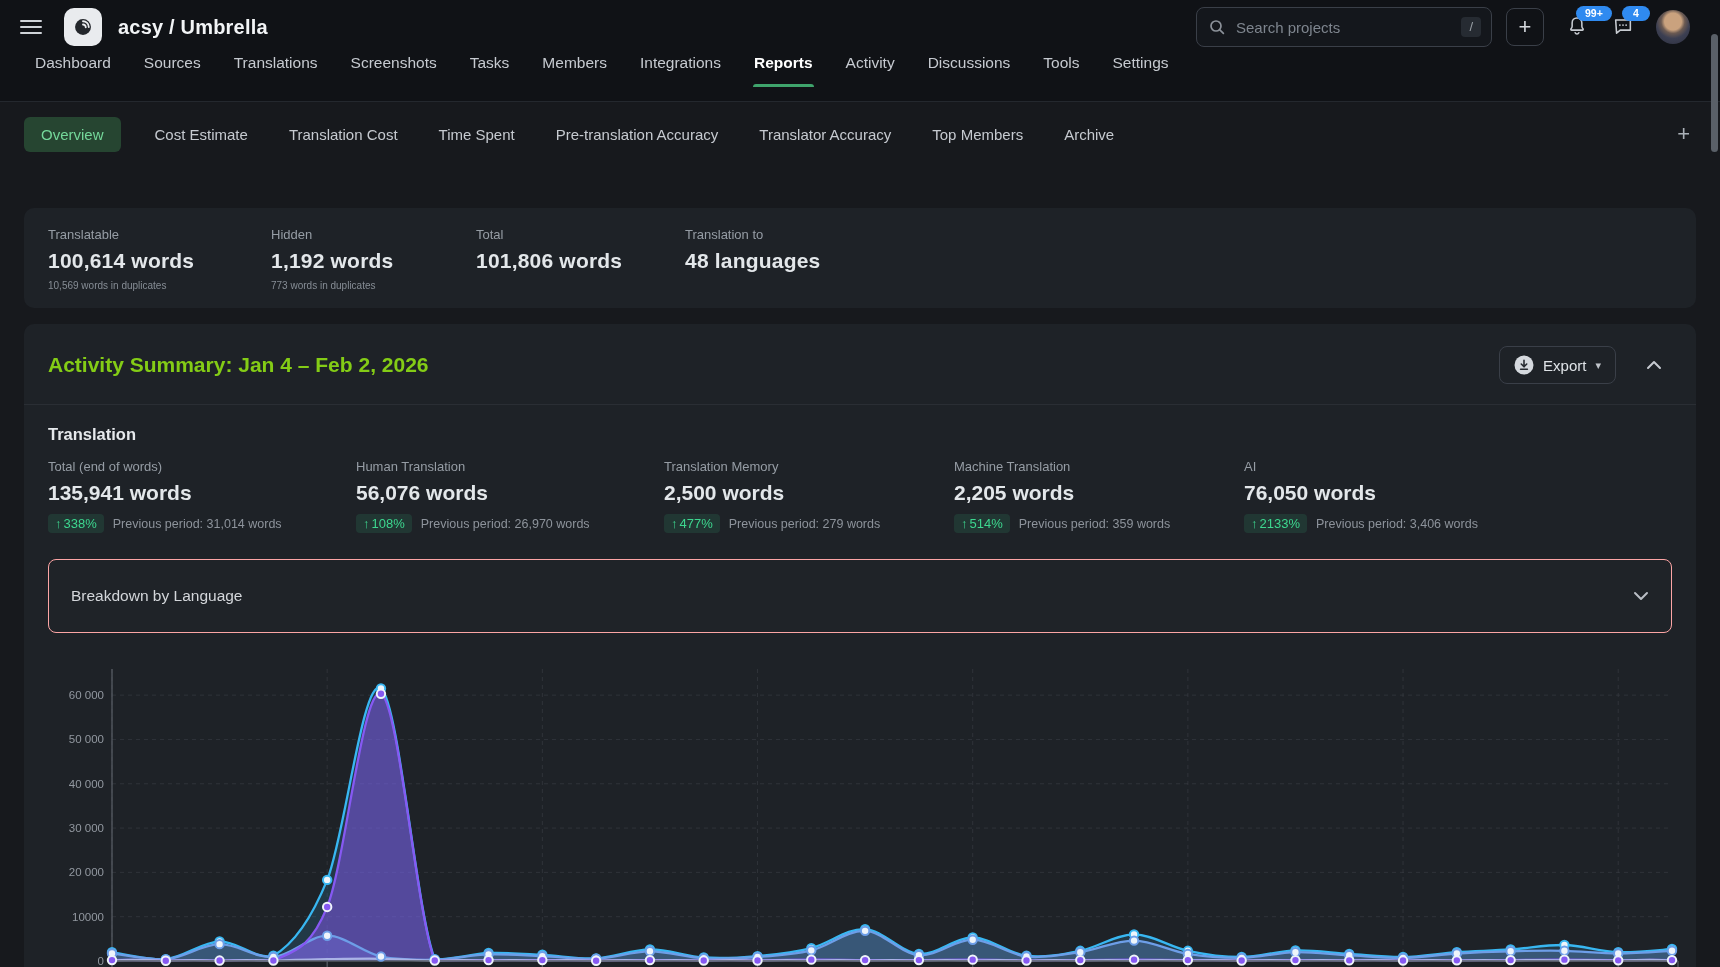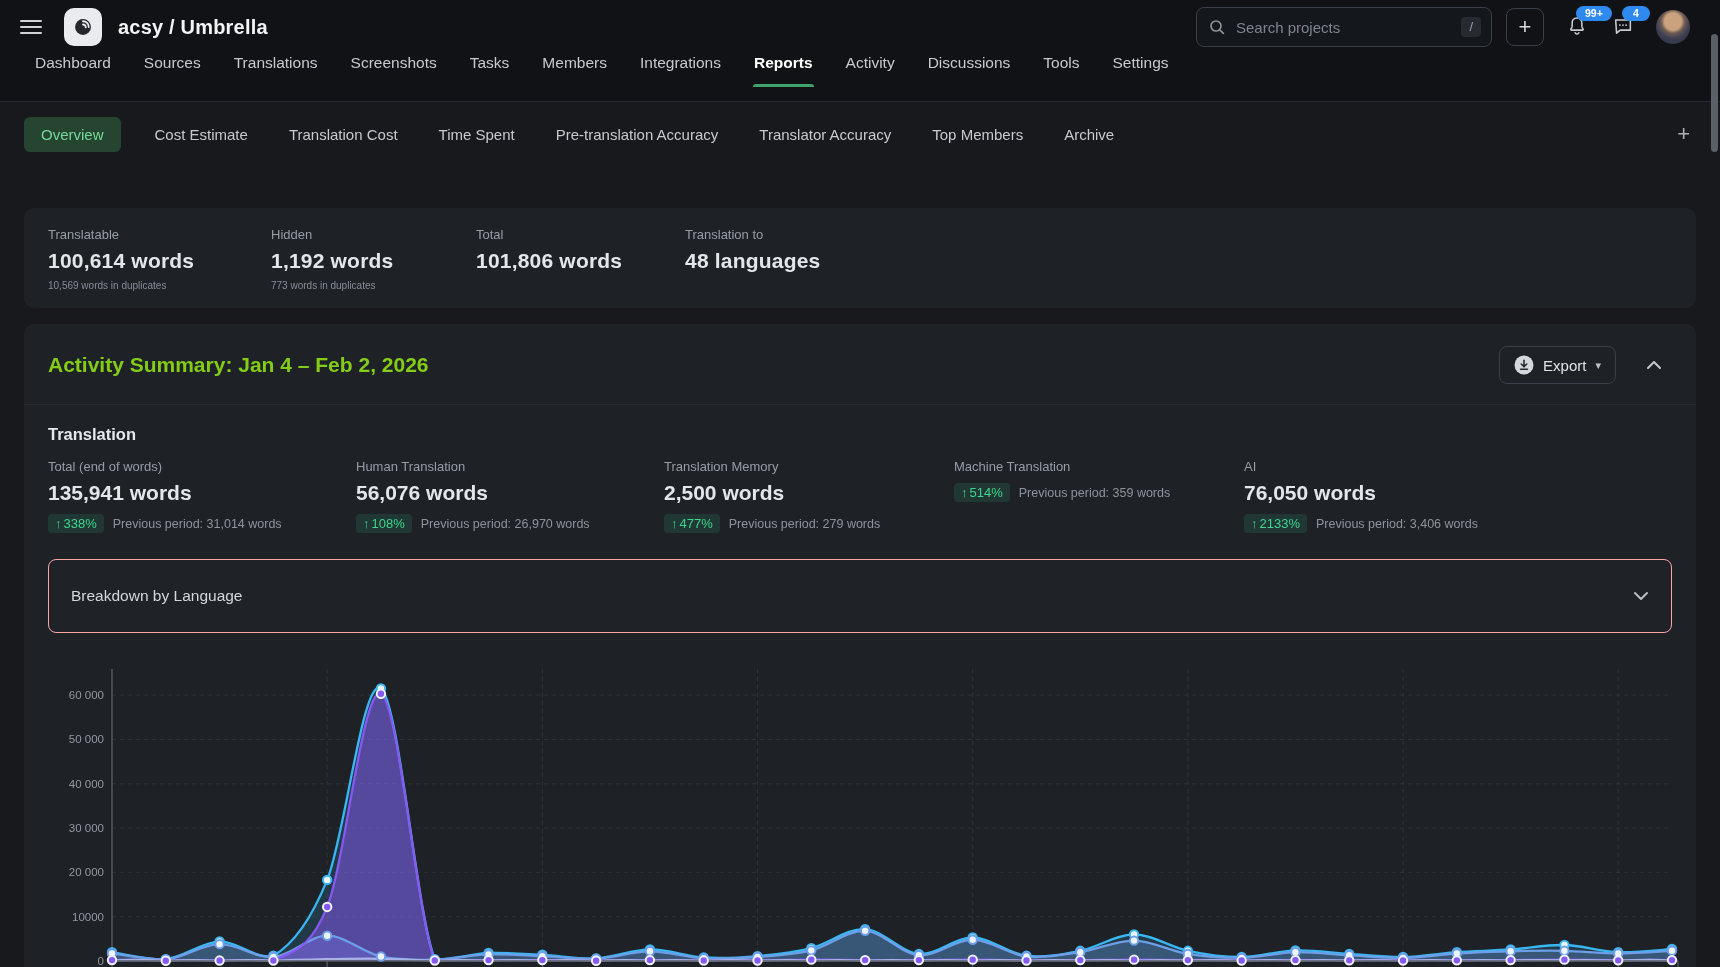--- a/index.html
+++ b/index.html
@@ -222,20 +222,21 @@
           <span class="delta-badge">
               <span>↑</span>
               <span>477%</span>
             </span>
           <span class="prev-text">Previous period: 279 words</span>
         </div>
       </div>
 
       <div>
         <div class="metric-label">Machine Translation</div>
+        <div class="metric-value">2,205 words</div>
         <div class="metric-delta-row">
           <span class="delta-badge">
               <span>↑</span>
               <span>514%</span>
             </span>
           <span class="prev-text">Previous period: 359 words</span>
         </div>
       </div>
 
       <div>

